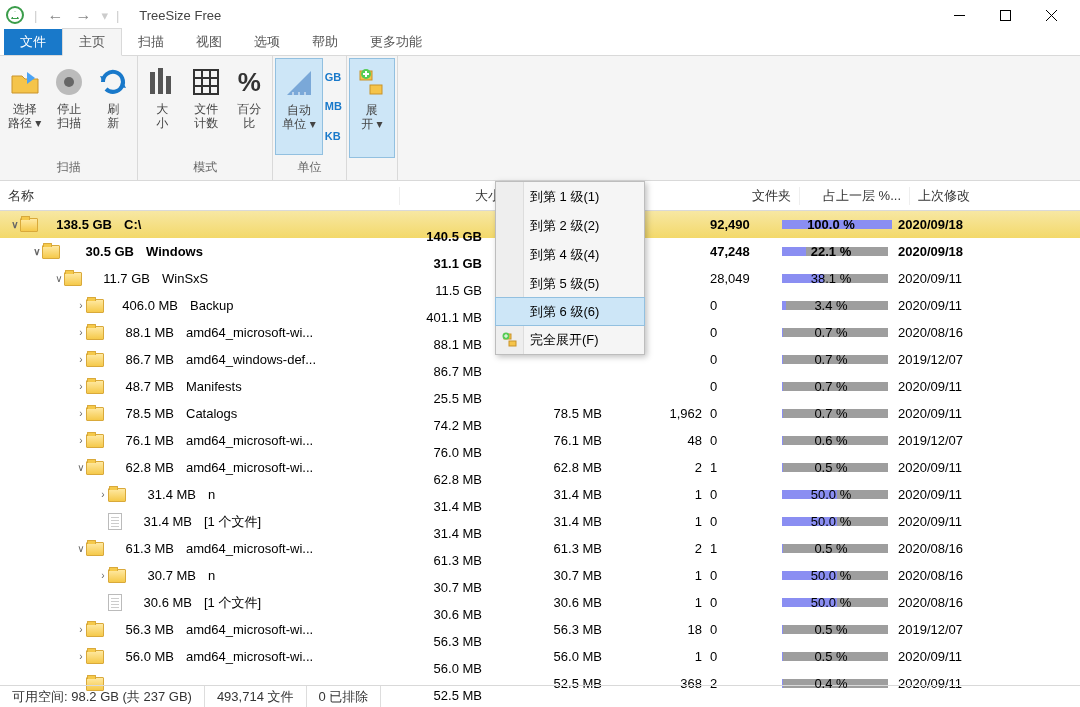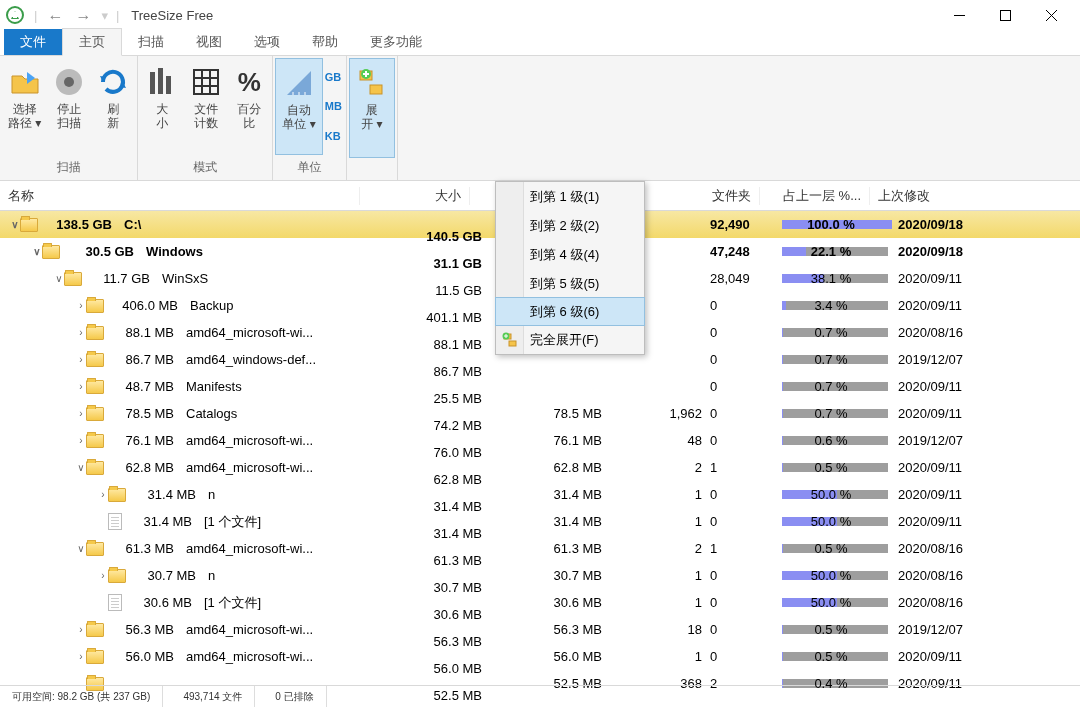--- a/index.html
+++ b/index.html
@@ -4,21 +4,21 @@
 <style>
 * { box-sizing: border-box; margin: 0; padding: 0; font-family: "Microsoft YaHei", "Segoe UI", sans-serif; }
 body { width: 1080px; height: 707px; background: #fff; font-size: 13px; color: #000; overflow: hidden; position: relative; }
 
 
 .titlebar { height: 30px; display: flex; align-items: center; padding: 0 6px; }
 .titlebar .app-icon { width: 18px; height: 18px; border: 2px solid #3a9c4a; border-radius: 50%; position: relative; margin-right: 6px; }
 .titlebar .app-icon::after { content:""; position: absolute; inset: 3px; background: radial-gradient(circle at center, transparent 3px, #3a9c4a 3px, #3a9c4a 5px, transparent 5px); clip-path: polygon(50% 0, 100% 100%, 0 100%); }
 .titlebar .nav-arrow { color: #888; padding: 0 6px; font-size: 16px; cursor: default; }
 .titlebar .sep { color: #ccc; padding: 0 4px; }
-.titlebar .title { margin-left: 8px; color: #444; }
+.titlebar .title { margin-left: 16px; color: #444; }
 .titlebar .spacer { flex: 1; }
 .win-btn { width: 46px; height: 30px; display: flex; align-items: center; justify-content: center; color: #333; }
 .win-btn svg { width: 11px; height: 11px; }
 
 
 .menubar { height: 26px; background: #fff; display: flex; align-items: end; padding-left: 4px; border-bottom: 1px solid #d9d9d9; }
 .menubar .tab { padding: 4px 16px 4px; color: #555; cursor: default; }
 .menubar .tab.file { background: #1979ca; color: #fff; }
 .menubar .tab.active { background: #f5f5f5; border: 1px solid #d9d9d9; border-bottom: 1px solid #f5f5f5; margin-bottom: -1px; }
 
@@ -31,21 +31,21 @@
 .ribbon-item.active { background: #cde6f7; border: 1px solid #92c0e0; }
 .ribbon-item .icon-box { height: 40px; display: flex; align-items: center; justify-content: center; }
 .ribbon-item .rlabel { text-align: center; color: #444; font-size: 12px; line-height: 14px; white-space: pre-line; }
 .ribbon-item svg { width: 32px; height: 32px; }
 .unit-col { display:flex; flex-direction:column; justify-content: space-around; height: 100%; padding: 4px 2px; }
 .unit-col div { color:#1979ca; font-size: 11px; font-weight: bold; }
 
 
 .col-headers { height: 30px; border-bottom: 1px solid #d9d9d9; display: flex; align-items: center; }
 .col-headers div { padding: 0 8px; color: #333; }
-.hdr-name { width: 360px; border-right: 1px solid #eee; }
+.hdr-name { width: 400px; border-right: 1px solid #eee; }
 .hdr-size { width: 110px; border-right: 1px solid #eee; text-align: right; }
 .hdr-alloc { width: 120px; border-right: 1px solid #eee; text-align: right; }
 .hdr-files { width: 100px; border-right: 1px solid #eee; text-align: right; }
 .hdr-folders { width: 70px; border-right: 1px solid #eee; text-align: right; }
 .hdr-pct { width: 110px; border-right: 1px solid #eee; text-align: right; }
 .hdr-date { width: 130px; }
 
 
 .tree { }
 .row { height: 27px; display: flex; align-items: center; }
@@ -71,21 +71,21 @@
 .date-cell { width: 130px; padding-left: 8px; }
 
 
 .dropdown { position: absolute; left: 495px; top: 181px; width: 150px; background: #f5f5f5; border: 1px solid #bdbdbd; box-shadow: 2px 2px 6px rgba(0,0,0,0.25); z-index: 100; }
 .dropdown .sidebar { position: absolute; left: 0; top: 0; bottom: 0; width: 28px; background: #eee; border-right: 1px solid #ddd; }
 .dropdown-item { height: 29px; display: flex; align-items: center; padding-left: 34px; position: relative; }
 .dropdown-item.hover { background: #cde6f7; border: 1px solid #92c0e0; margin: -1px; }
 .dropdown-item .dd-icon { position: absolute; left: 6px; width: 16px; height: 16px; }
 
 
-.statusbar { position: absolute; bottom: 0; left: 0; right: 0; height: 22px; border-top: 1px solid #d9d9d9; display: flex; align-items: flex-end; font-size: 10px; color: #333; gap: 8px; }
+.statusbar { position: absolute; bottom: 0; left: 0; right: 0; height: 22px; border-top: 1px solid #d9d9d9; display: flex; align-items: flex-end; font-size: 13px; color: #333; }
 .statusbar div { padding: 0 12px; border-right: 1px solid #ddd; height: 100%; display: flex; align-items: center; }
 </style>
 </head>
 <body>
 
 <div class="titlebar">
   <span class="app-icon"></span>
   <span class="sep">|</span>
   <span class="nav-arrow">←</span>
   <span class="nav-arrow">→</span>

